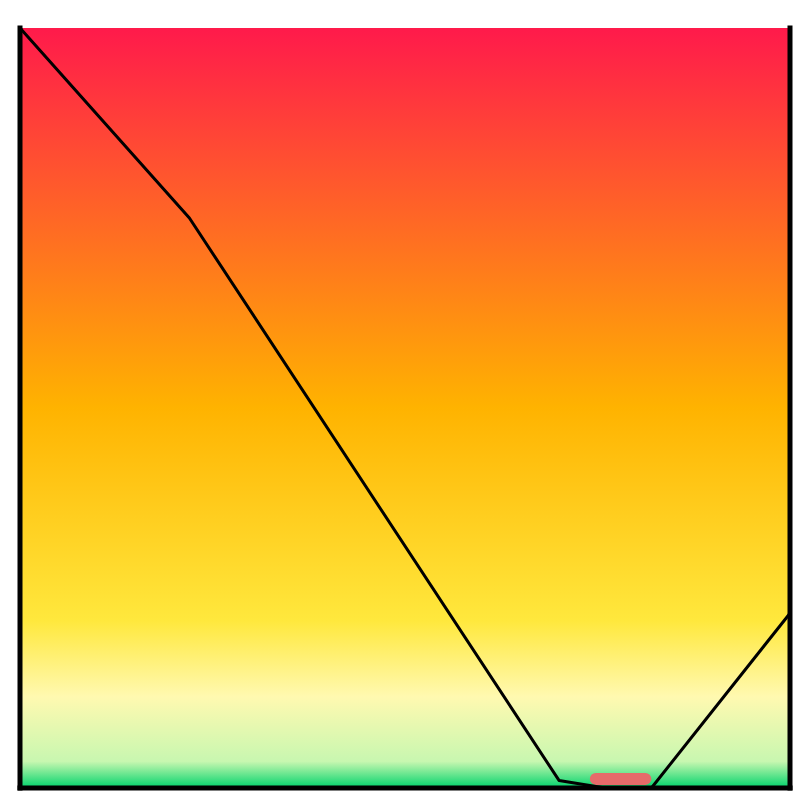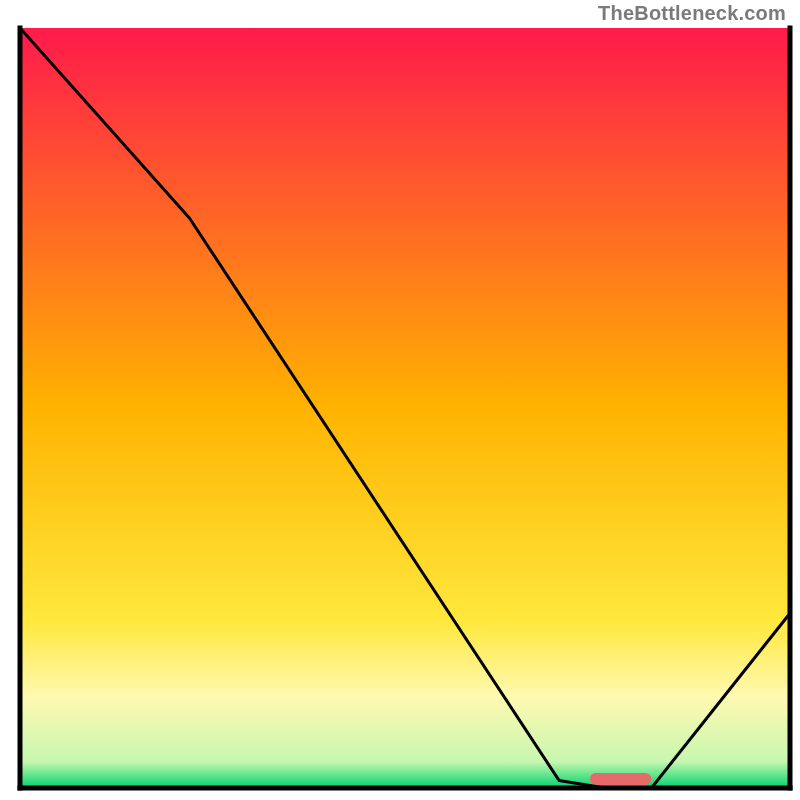--- a/index.html
+++ b/index.html
@@ -27,21 +27,20 @@
   svg.chart {
     position: absolute;
     left: 0;
     top: 0;
   }
 </style>
 </head>
 <body>
 
 <div class="container">
-  <div class="attribution">TheBottleneck.com</div>
 
   <svg class="chart" width="800" height="800" viewBox="0 0 800 800">
     <defs>
       <linearGradient id="bg-grad" x1="0" y1="0" x2="0" y2="1">
           <stop offset="0%" stop-color="#ff1a4b"></stop>
           <stop offset="50%" stop-color="#ffb300"></stop>
           <stop offset="78%" stop-color="#ffe83d"></stop>
           <stop offset="88%" stop-color="#fff9b0"></stop>
           <stop offset="96.5%" stop-color="#c8f7b0"></stop>
           <stop offset="100%" stop-color="#00d36c"></stop>

